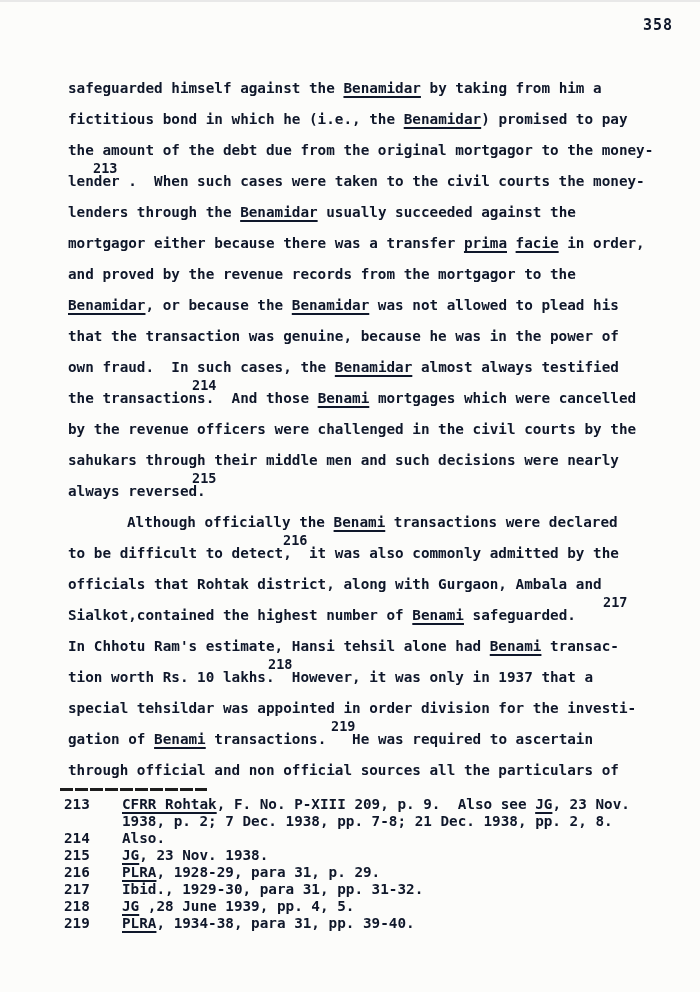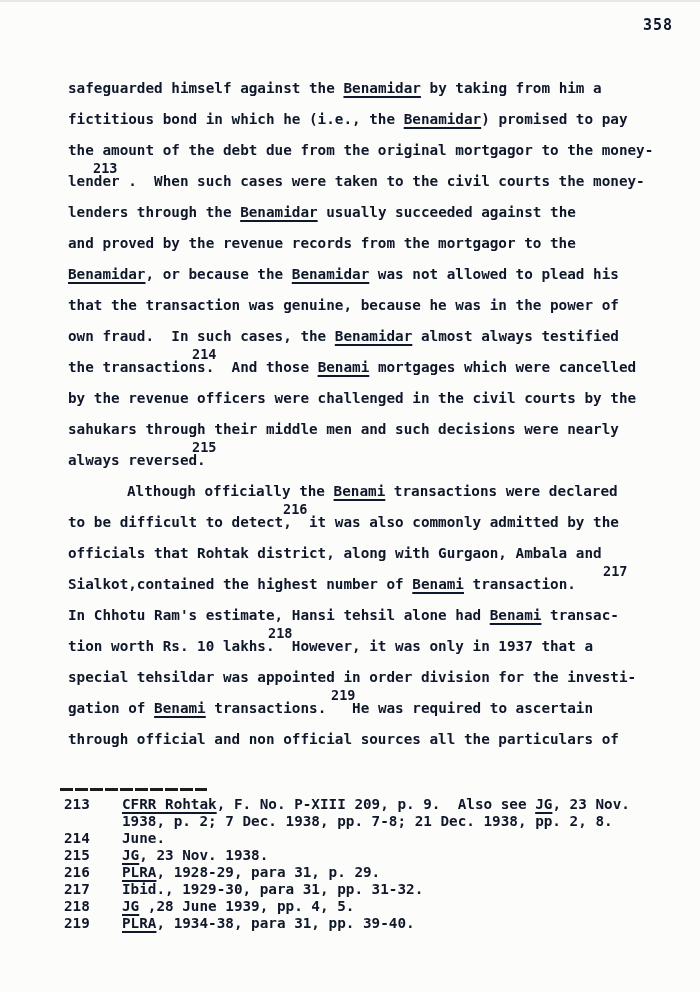--- a/index.html
+++ b/index.html
@@ -28,51 +28,52 @@
 <body>
 
 <div class="page">
   <div class="pagenum">358</div>
   <div class="body-text" id="body-lines">
       <div class="line"><span>safeguarded himself against the </span><span class="u">Benamidar</span><span> by taking from him a</span></div>
       <div class="line"><span>fictitious bond in which he (i.e., the </span><span class="u">Benamidar</span><span>) promised to pay</span></div>
       <div class="line"><span>the amount of the debt due from the original mortgagor to the money-</span></div>
       <div class="line"><span class="sup" style="left: 25px;">213</span><span>lender .  When such cases were taken to the civil courts the money-</span></div>
       <div class="line"><span>lenders through the </span><span class="u">Benamidar</span><span> usually succeeded against the</span></div>
+      <div class="line"><span>mortgagor either because there was a transfer </span><span class="u">prima</span><span> </span><span class="u">facie</span><span> in order,</span></div>
       <div class="line"><span>and proved by the revenue records from the mortgagor to the</span></div>
       <div class="line"><span class="u">Benamidar</span><span>, or because the </span><span class="u">Benamidar</span><span> was not allowed to plead his</span></div>
       <div class="line"><span>that the transaction was genuine, because he was in the power of</span></div>
       <div class="line"><span>own fraud.  In such cases, the </span><span class="u">Benamidar</span><span> almost always testified</span></div>
       <div class="line"><span class="sup" style="left: 124px;">214</span><span>the transactions.  And those </span><span class="u">Benami</span><span> mortgages which were cancelled</span></div>
       <div class="line"><span>by the revenue officers were challenged in the civil courts by the</span></div>
       <div class="line"><span>sahukars through their middle men and such decisions were nearly</span></div>
       <div class="line"><span class="sup" style="left: 124px;">215</span><span>always reversed.</span></div>
       <div class="line" style="padding-left: 59px;"><span>Although officially the </span><span class="u">Benami</span><span> transactions were declared</span></div>
       <div class="line"><span class="sup" style="left: 215px;">216</span><span>to be difficult to detect,  it was also commonly admitted by the</span></div>
       <div class="line"><span>officials that Rohtak district, along with Gurgaon, Ambala and</span></div>
-      <div class="line"><span class="sup" style="left: 535px;">217</span><span>Sialkot,contained the highest number of </span><span class="u">Benami</span><span> transaction.</span></div>
+      <div class="line"><span class="sup" style="left: 535px;">217</span><span>Sialkot,contained the highest number of </span><span class="u">Benami</span><span> safeguarded.</span></div>
       <div class="line"><span>In Chhotu Ram's estimate, Hansi tehsil alone had </span><span class="u">Benami</span><span> transac-</span></div>
       <div class="line"><span class="sup" style="left: 200px;">218</span><span>tion worth Rs. 10 lakhs.  However, it was only in 1937 that a</span></div>
       <div class="line"><span>special tehsildar was appointed in order division for the investi-</span></div>
       <div class="line"><span class="sup" style="left: 263px;">219</span><span>gation of </span><span class="u">Benami</span><span> transactions.   He was required to ascertain</span></div>
       <div class="line"><span>through official and non official sources all the particulars of</span></div>
     </div>
   <div class="fnsep"></div>
   <div class="footnotes" id="footnotes">
       <div class="fnrow">
         <span class="fnnum">213</span>
         <div class="fntext">
           <div class="fnline"><span class="u">CFRR Rohtak</span><span>, F. No. P-XIII 209, p. 9.  Also see </span><span class="u">JG</span><span>, 23 Nov.</span></div>
           <div class="fnline"><span>1938, p. 2; 7 Dec. 1938, pp. 7-8; 21 Dec. 1938, pp. 2, 8.</span></div>
         </div>
       </div>
       <div class="fnrow">
         <span class="fnnum">214</span>
         <div class="fntext">
-          <div class="fnline"><span>June.</span></div>
+          <div class="fnline"><span>Also.</span></div>
         </div>
       </div>
       <div class="fnrow">
         <span class="fnnum">215</span>
         <div class="fntext">
           <div class="fnline"><span class="u">JG</span><span>, 23 Nov. 1938.</span></div>
         </div>
       </div>
       <div class="fnrow">
         <span class="fnnum">216</span>

